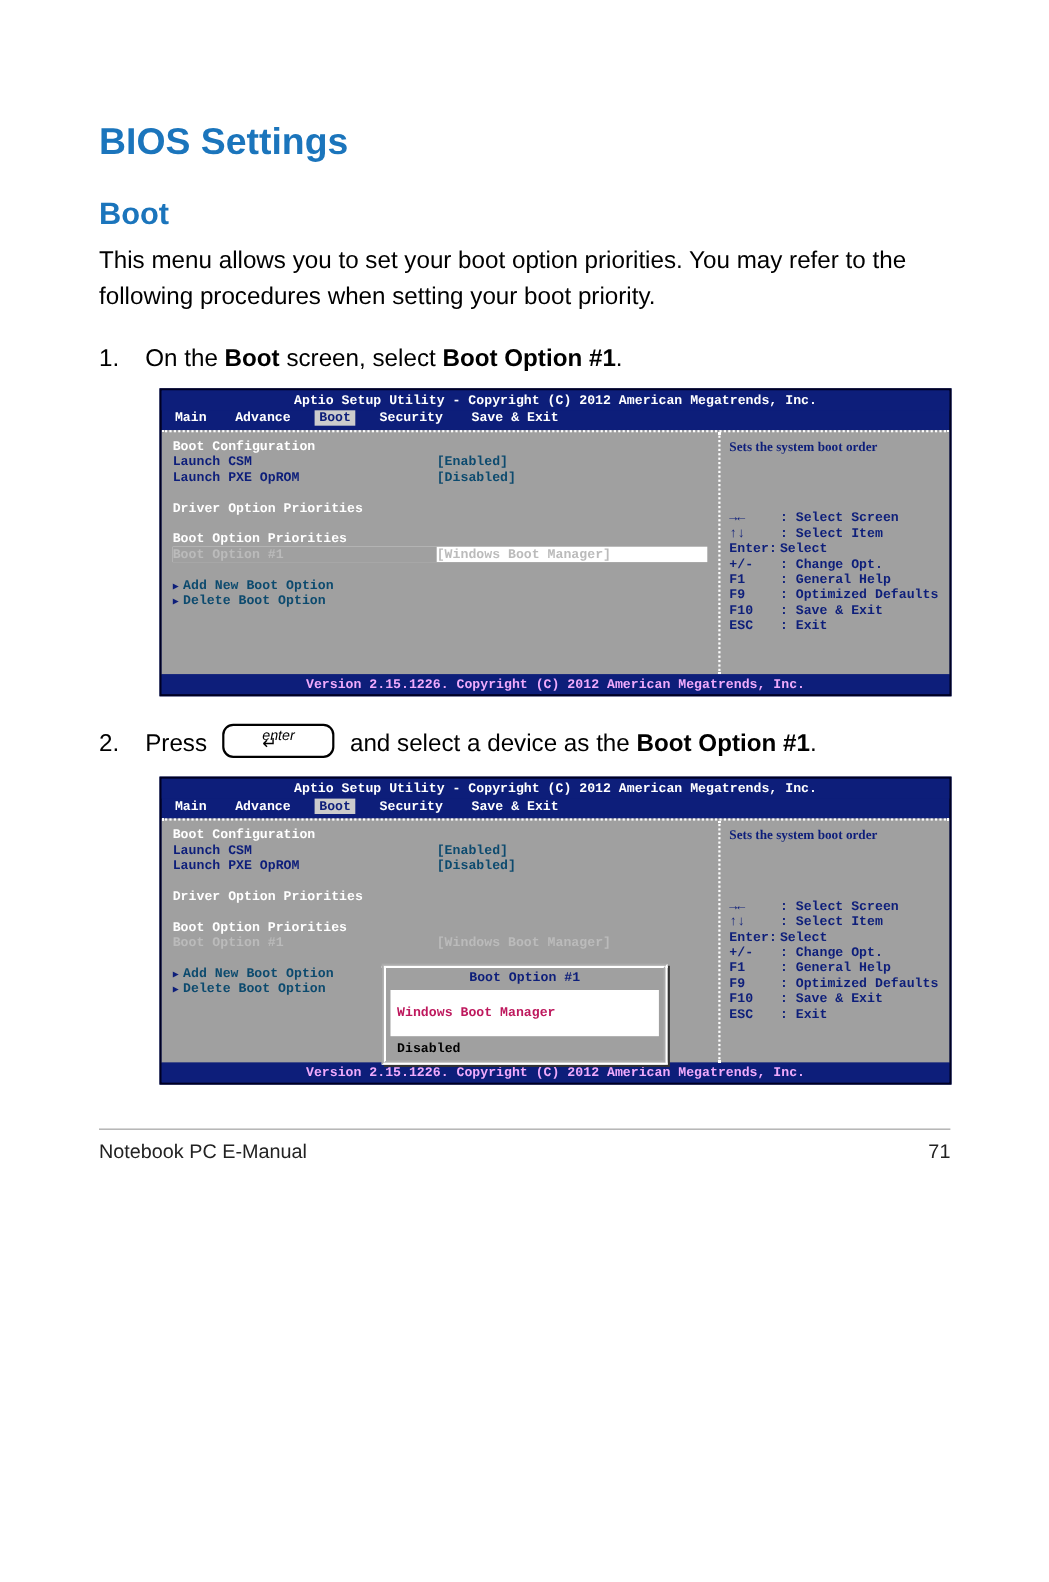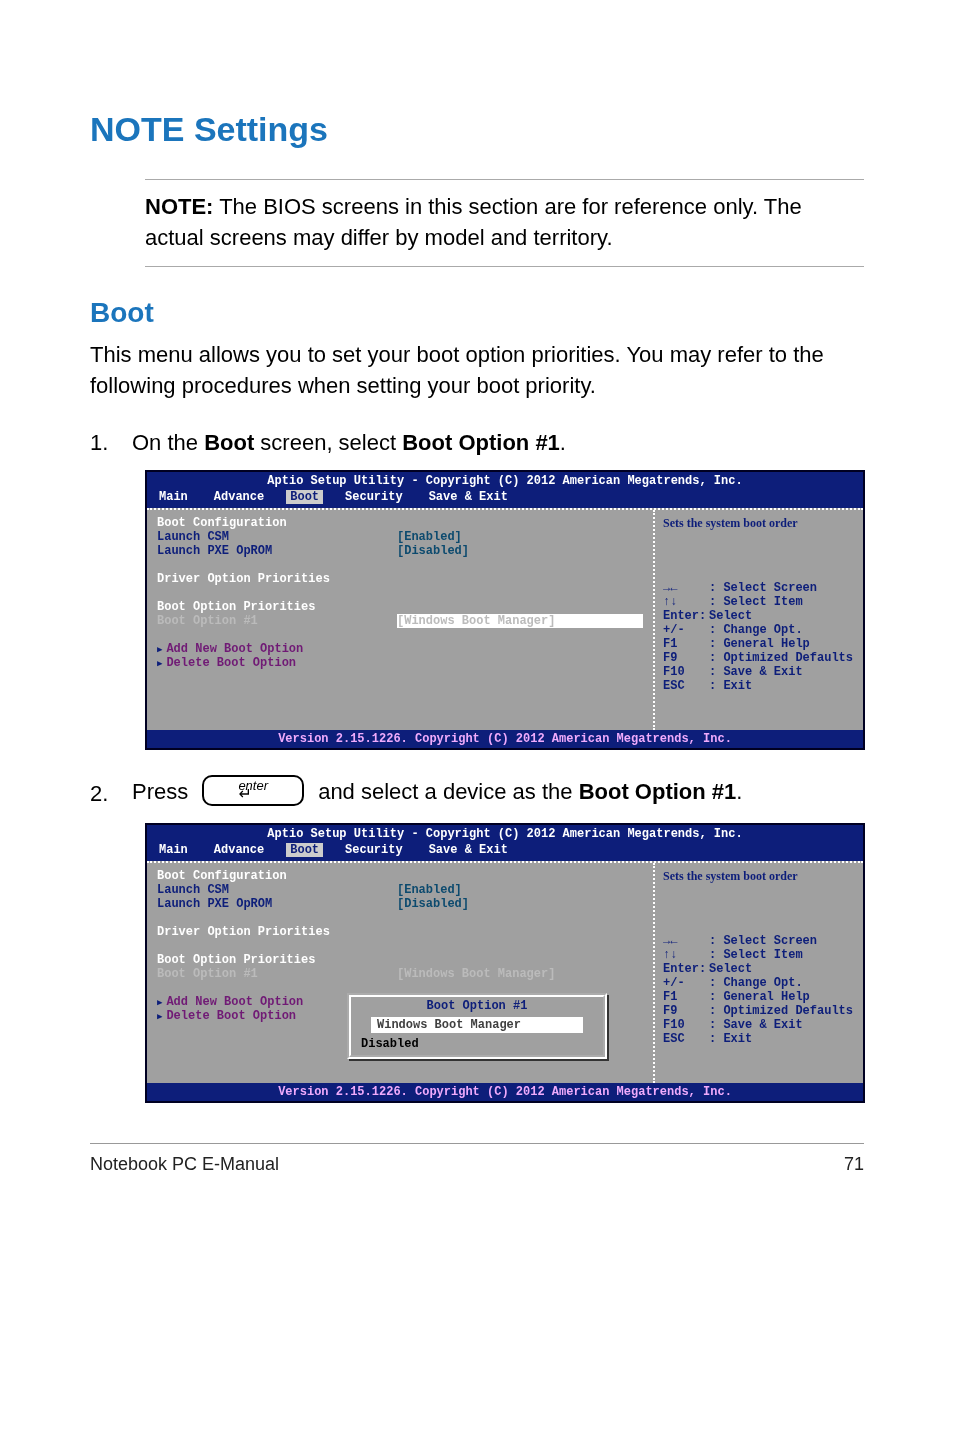--- a/index.html
+++ b/index.html
@@ -105,63 +105,60 @@
     padding: 6px 8px;
     color: #0d1e7a;
     border-left: 2px dotted #fff;
   }
   .bios-left .row { display: flex; }
   .bios-left .lbl { flex: 0 0 240px; }
   .bios-left .val { color: #0c4a6e; }
   .bios-left .white { color: #fff; }
   .bios-left .sel-row { background: #fff; color: #0d1e7a; display:flex; }
   .bios-left .sel-row .lbl { color:#0d1e7a; }
-  .bios-left .link { color: #701a75; }
+  .bios-left .link { color: #0c4a6e; }
   .bios-right .help { margin-bottom: 50px; font-family: Liberation Serif, serif; }
   .bios-right .keys { color: #0d1e7a; }
   .bios-right .keys .k { display:flex; }
   .bios-right .keys .k .ks { width:46px; }
   .bios-footer {
     background: #0d1e7a;
     color: #f0abfc;
     text-align: center;
     padding: 2px 0;
   }
   .popup {
     position: absolute;
     left: 200px;
     top: 130px;
     width: 260px;
     background: #a0a0a0;
     border: 4px groove #fff;
     box-shadow: 2px 2px 0 #333;
   }
   .popup-title { text-align:center; color:#0d1e7a; padding:2px 0; }
-  .popup-item { background:#fff; color:#404040; padding:1px 6px; margin:2px 20px; }
+  .popup-item { background:#fff; color:#be185d; padding:14px 6px; margin:2px 4px; }
   .popup-disabled { color:#000; padding:2px 6px; margin:2px 4px; }
   .tri::before { content:"▶"; font-size:9px; margin-right:4px; color:#0d1e7a; }
   .footer {
     display:flex;
     justify-content: space-between;
     font-size: 18px;
     color:#222;
     margin-top: 40px;
     padding-top:10px;
     border-top:1px solid #999;
   }
 </style>
 </head>
 <body>
 
 <div class="page">
-  <h1>NOTE Settings</h1>
-
-  <div class="note-box">
-    <b>NOTE:</b><span> The BIOS screens in this section are for reference only. The actual screens may differ by model and territory.</span>
-  </div>
+  <h1>BIOS Settings</h1>
+
 
   <h2>Boot</h2>
 
   <p class="body">This menu allows you to set your boot option priorities. You may refer to the following procedures when setting your boot priority.</p>
 
   <div class="numline">
     <span class="num">1.</span>
     <span class="text">
       <span>On the </span><b>Boot</b><span> screen, select </span><b>Boot Option #1</b><span>.</span>
     </span>

